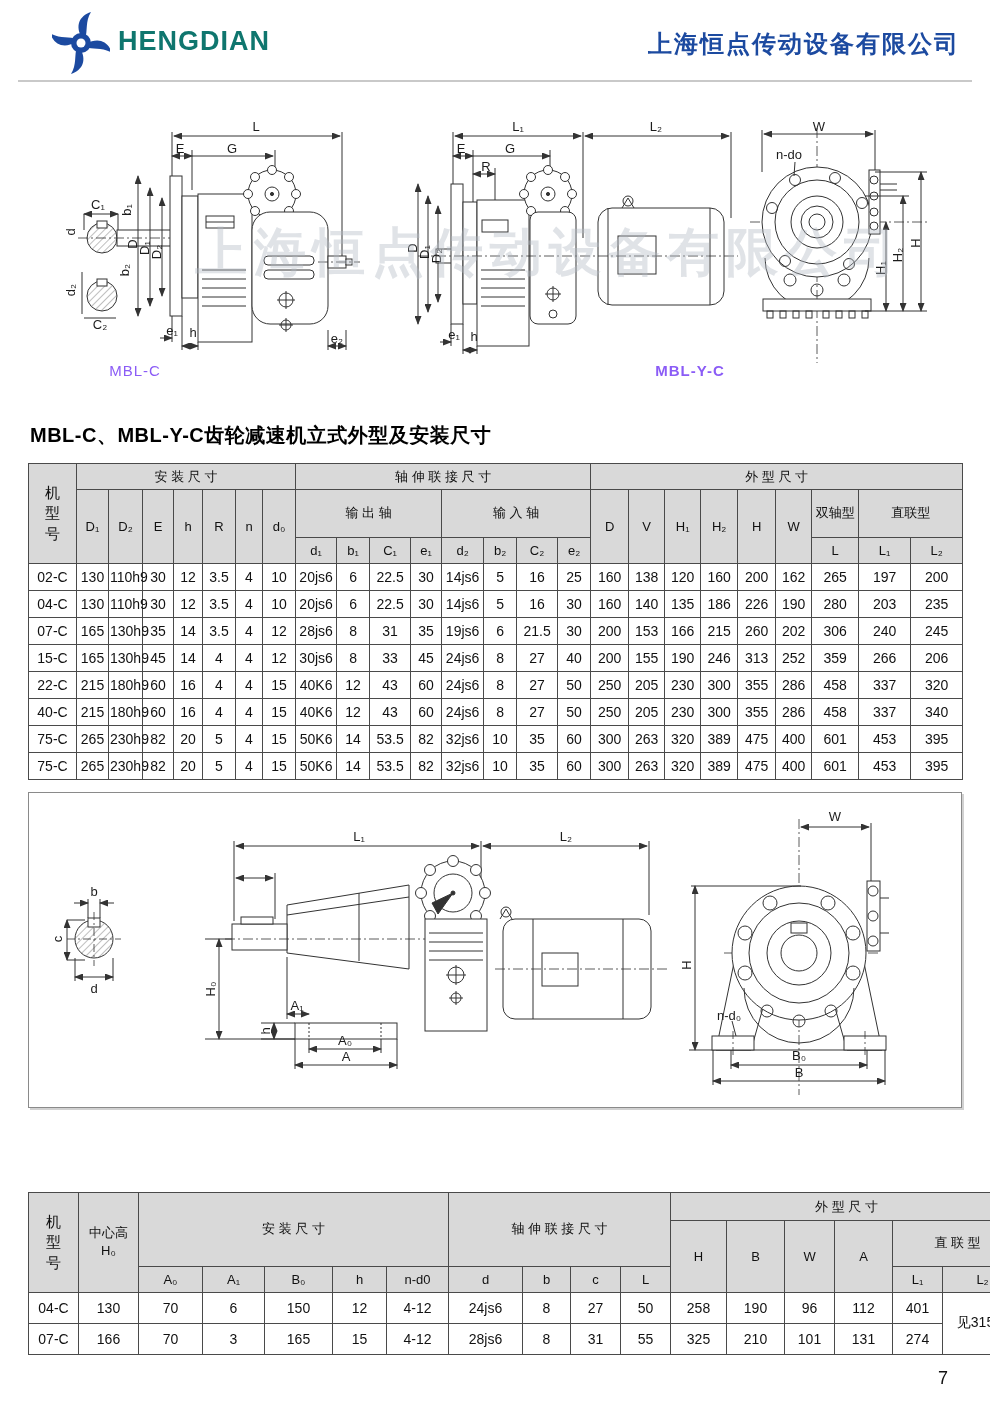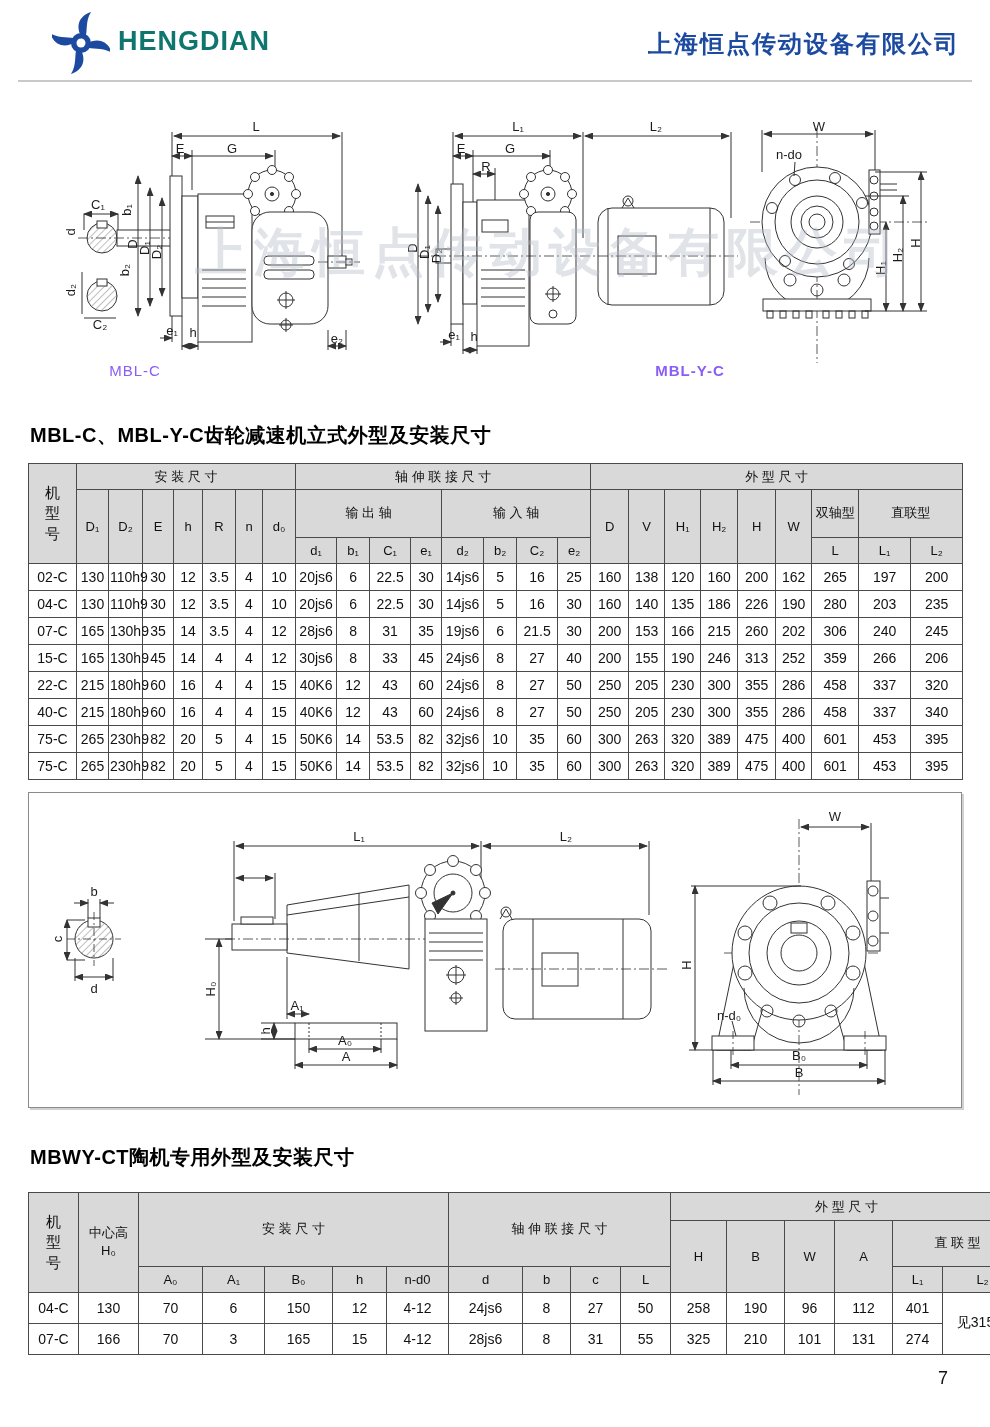--- a/index.html
+++ b/index.html
@@ -740,21 +740,20 @@
     <span class="dim rot" style="left:236px;top:238px;">h</span>
     <span class="dim" style="left:316px;top:247px;">A₀</span>
     <span class="dim" style="left:317px;top:263px;">A</span>
     <span class="dim" style="left:806px;top:23px;">W</span>
     <span class="dim rot" style="left:657px;top:172px;">H</span>
     <span class="dim" style="left:700px;top:222px;">n-d₀</span>
     <span class="dim" style="left:770px;top:262px;">B₀</span>
     <span class="dim" style="left:770px;top:279px;">B</span>
   </div>
 
-  <div class="sec-title" style="top:1144px;">MBWY-CT陶机专用外型及安装尺寸</div>
 
   <table class="t2">
     <colgroup>
       <col style="width:50px">
         <col style="width:60px">
         <col style="width:64px">
         <col style="width:62px">
         <col style="width:68px">
       <col style="width:54px">
         <col style="width:62px">

